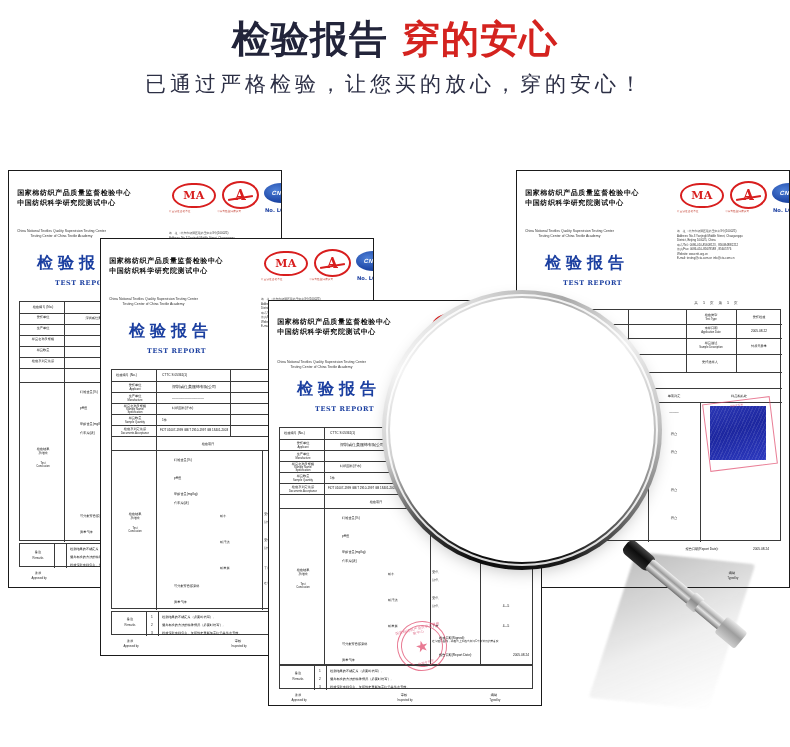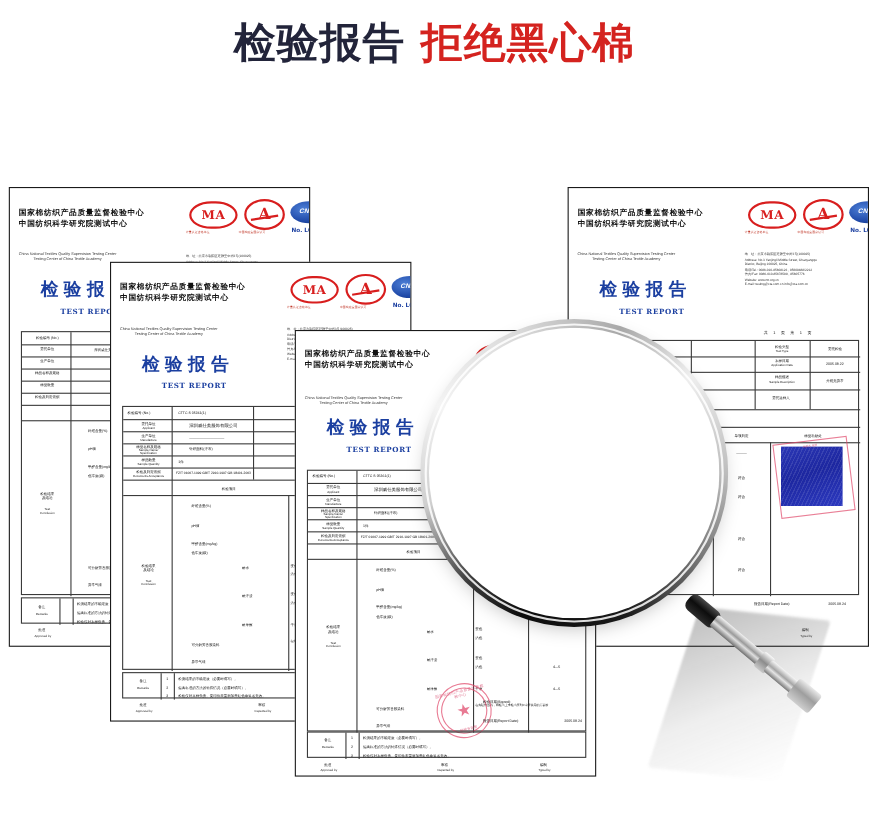--- a/index.html
+++ b/index.html
@@ -244,22 +244,23 @@
     transform:rotate(6deg) skewX(-12deg);
     border-radius:4px;
     filter:blur(1.2px);
   }
 </style>
 </head>
 <body>
 
 <div id="banner">
   <div id="headline">
-    <span class="dark">检验报告</span><span class="red">拒绝黑心棉</span>
-  </div>
+    <span class="dark">检验报告</span><span class="red">穿的安心</span>
+  </div>
+  <div id="subhead">已通过严格检验，让您买的放心，穿的安心！</div>
 </div>
 
 <div class="sheet" id="sheet1" style="left:8px;top:170px;width:274px;height:418px;">
   <div class="cn-org" style="font-size:7px;">
     <div>国家棉纺织产品质量监督检验中心</div>
     <div>中国纺织科学研究院测试中心</div>
   </div>
   <div class="en-org" style="top:14%;">
     <div>China National Textiles Quality Supervision Testing Center</div>
     <div>Testing Center of China Textile Academy</div>

